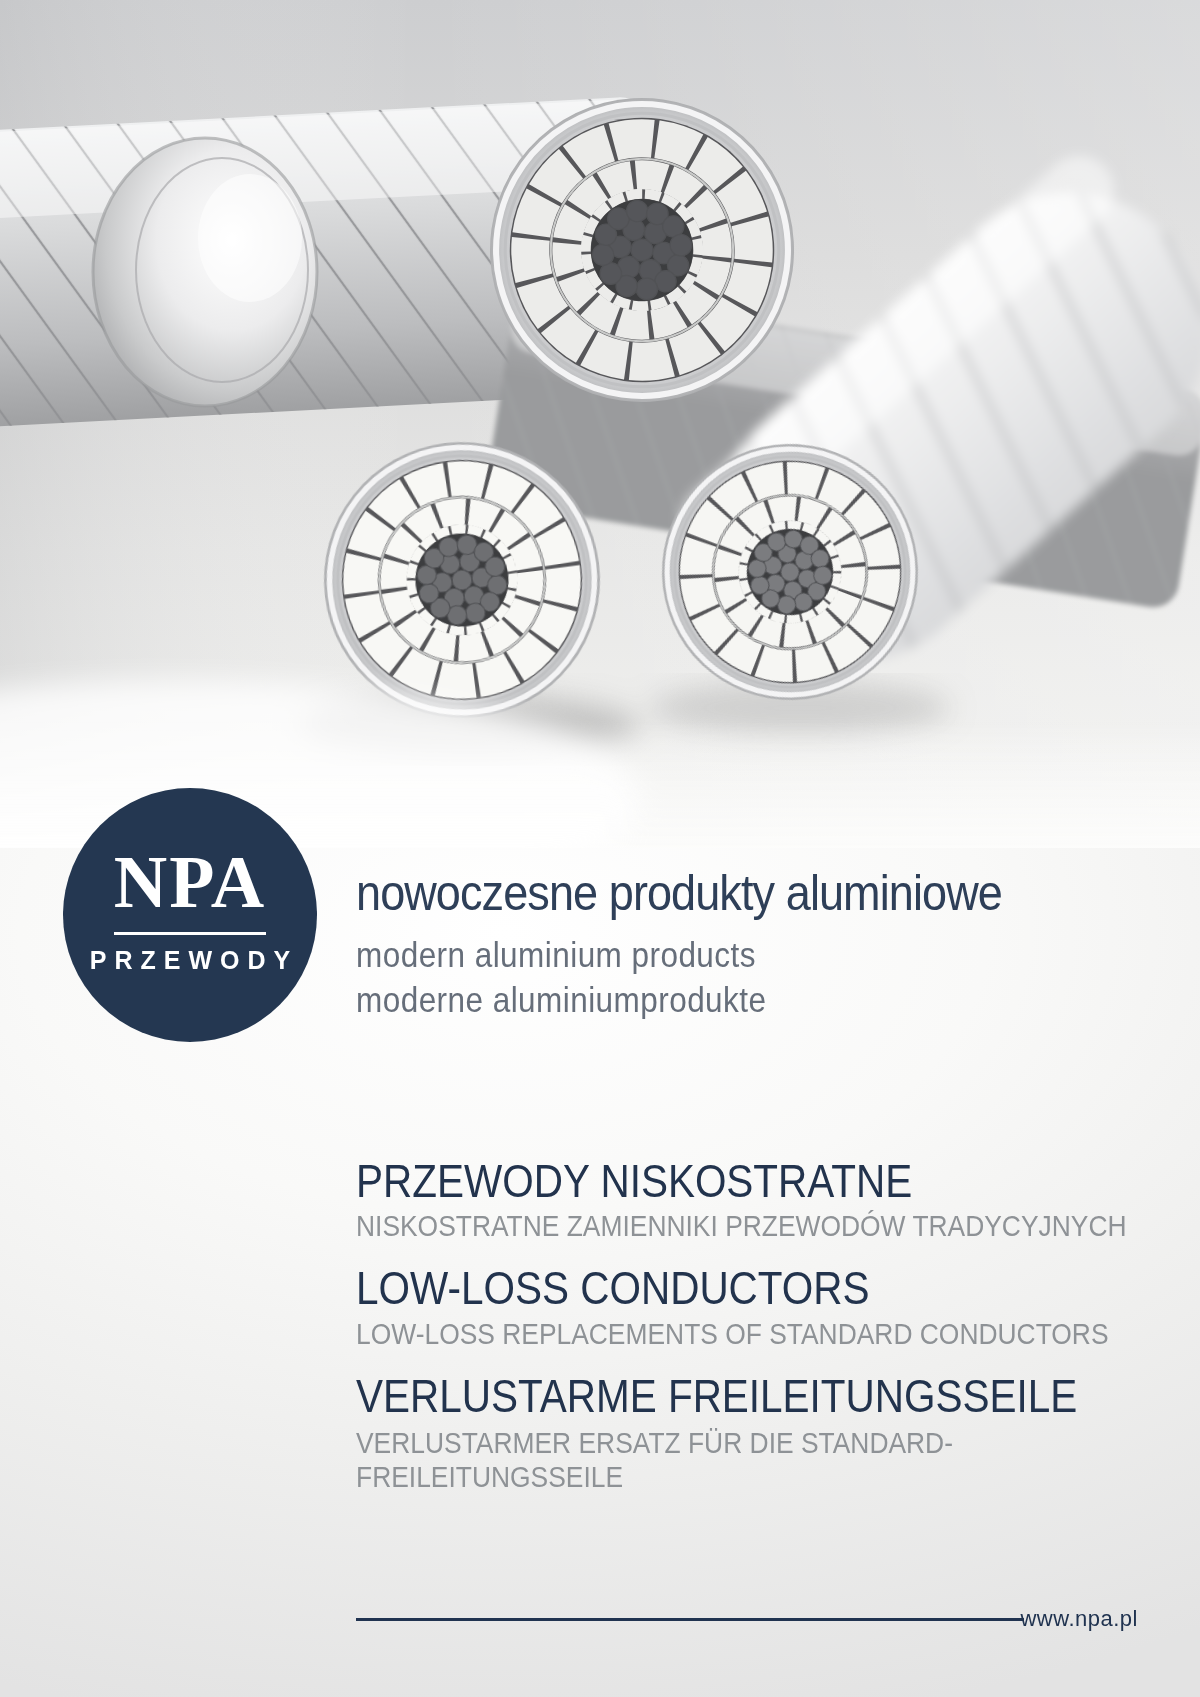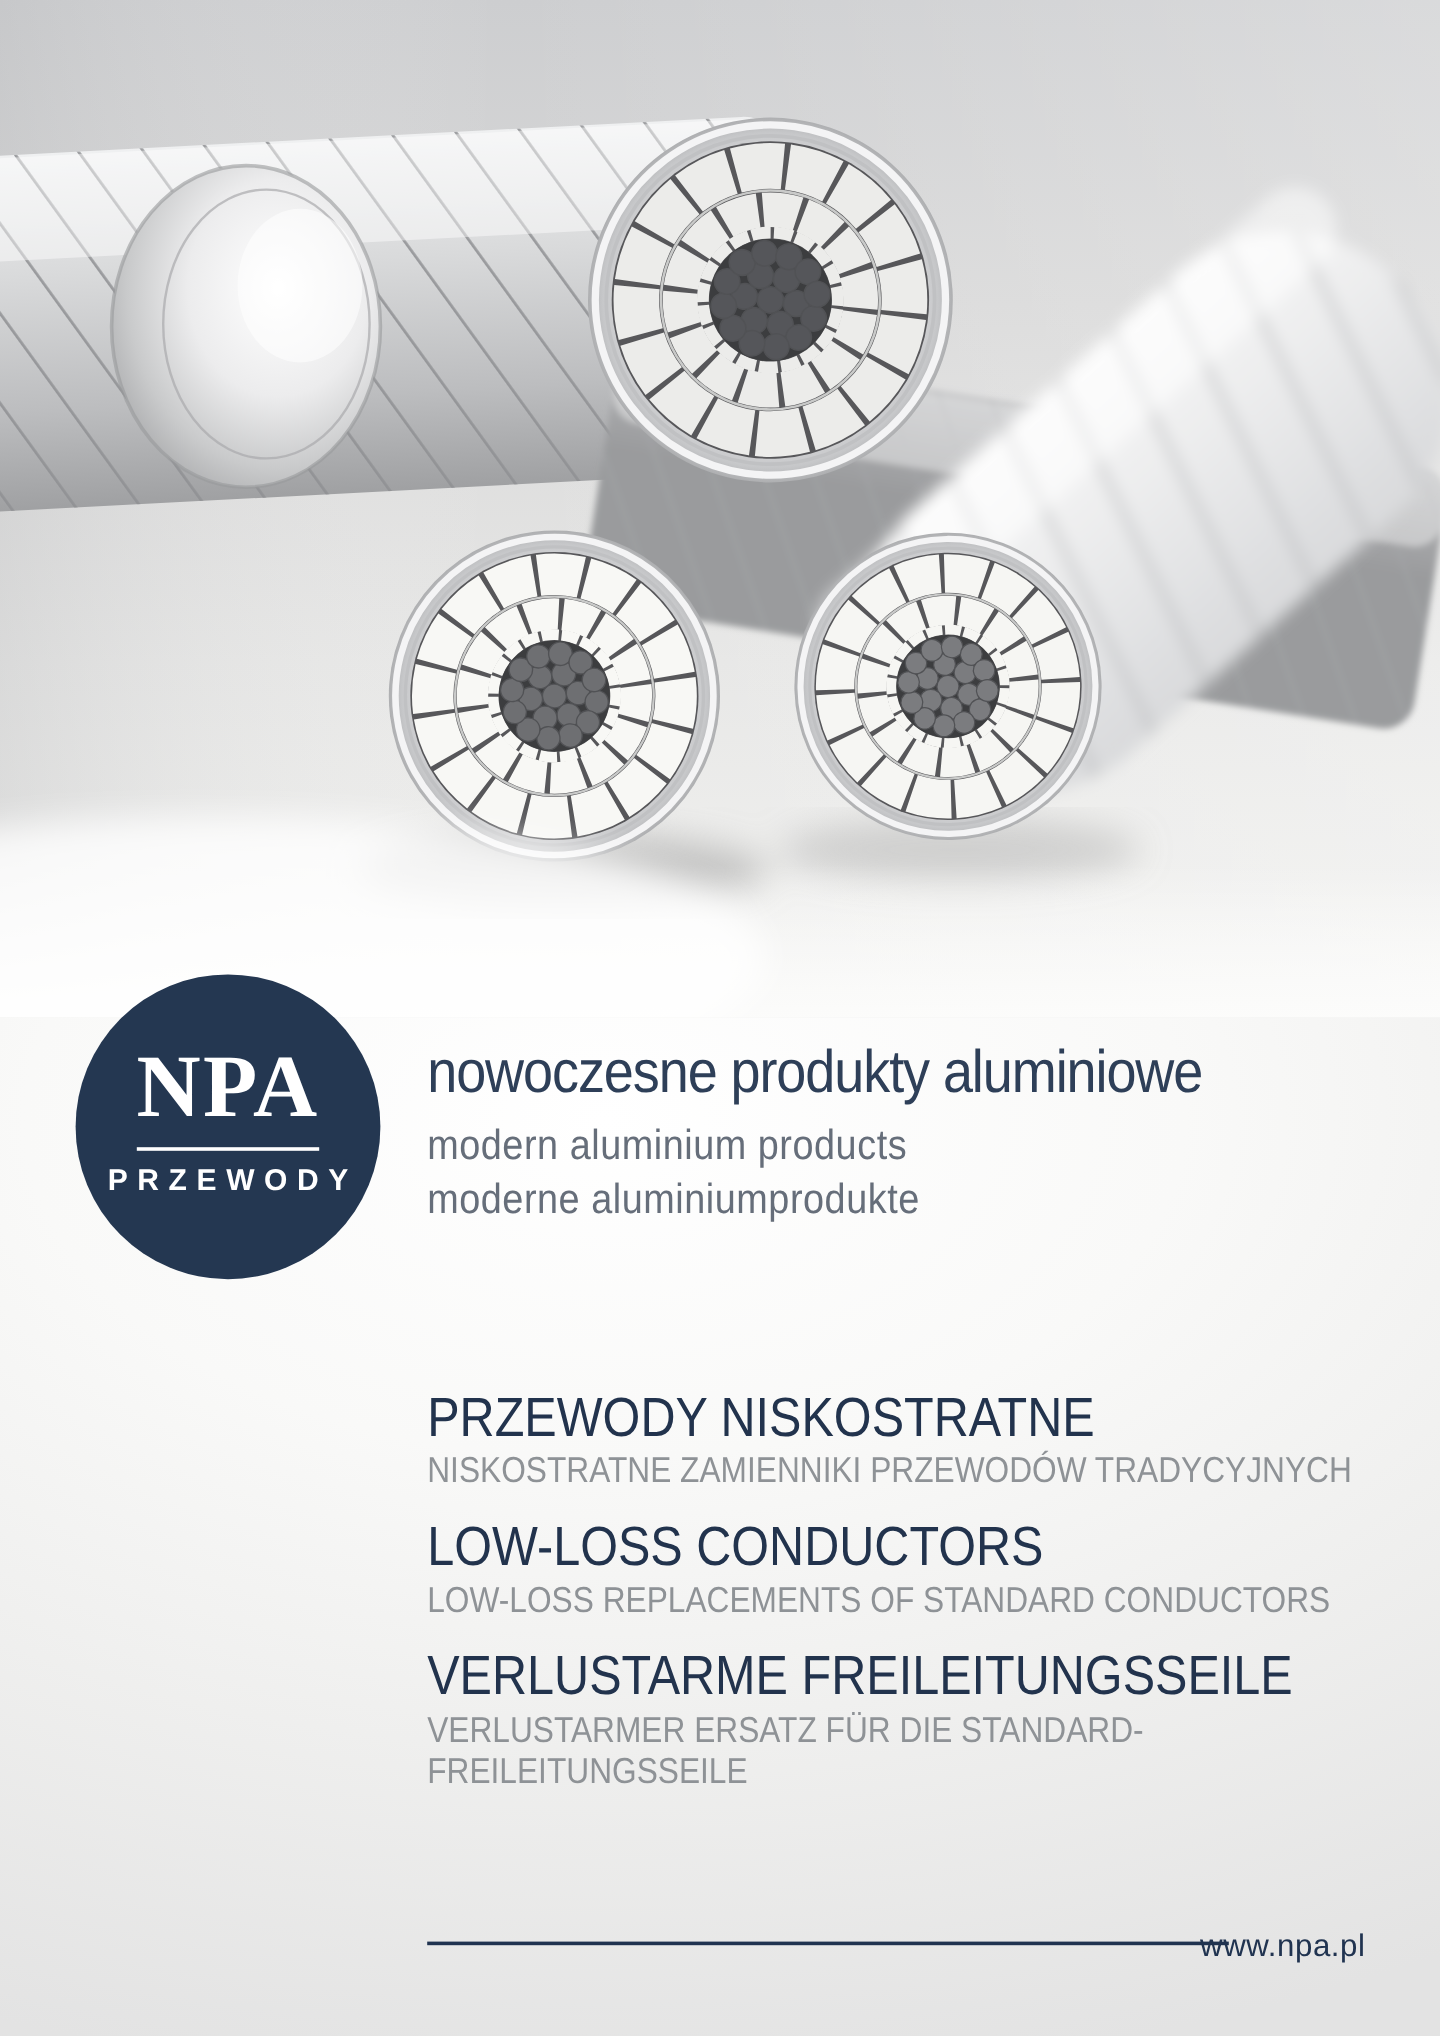--- a/index.html
+++ b/index.html
@@ -8,21 +8,21 @@
 
   
   .photo{position:absolute;left:0;top:0;width:1200px;height:848px;}
 
   
   .lower{position:absolute;left:0;top:848px;width:1200px;height:849px;
          background:radial-gradient(115% 95% at 42% 10%,
            #ffffff 0%,#f9f9f8 35%,#efefee 65%,#e3e3e3 100%);}
 
   
-  .logo-circle{position:absolute;left:63px;top:812px;width:254px;height:254px;
+  .logo-circle{position:absolute;left:63px;top:788px;width:254px;height:254px;
                border-radius:50%;background:#243751;z-index:5;}
   .logo-npa{position:absolute;left:0;top:57px;width:100%;text-align:center;
             font-family:"Liberation Serif",serif;font-weight:700;
             font-size:74px;line-height:1;color:#ffffff;letter-spacing:2px;}
   .logo-rule{position:absolute;left:51px;top:144px;width:152px;height:3px;background:#ffffff;}
   .logo-city{position:absolute;left:0;top:160px;width:100%;text-align:center;
              font-size:25px;line-height:1;font-weight:700;color:#ffffff;
              letter-spacing:8px;text-indent:8px;}
 
   
@@ -36,21 +36,21 @@
         letter-spacing:.5px;transform:scaleX(0.9);}
   .h-main{font-size:46px;line-height:1.1;color:#22334d;}
   .h-sub{font-size:30px;line-height:34px;color:#8e9296;}
   .h1{top:1156px}.s1{top:1209px}
   .h2{top:1263px}.s2{top:1317px}
   .h3{top:1371px}.s3{top:1426px}
 
   
   .footer-rule{position:absolute;left:356px;top:1618px;width:668px;height:3px;
                background:#203350;}
-  .website{position:absolute;right:62px;top:1606px;font-size:26px;line-height:1.2;
+  .website{position:absolute;right:62px;top:1606px;font-size:22px;line-height:1.2;
            color:#203350;letter-spacing:0.5px;text-decoration:none;}
 </style>
 </head>
 <body>
 
 <div class="page">
 
   <div class="photo" title="Cross-sections of stranded aluminium low-loss conductors">
     <svg width="1200" height="848" viewBox="0 0 1200 848" xmlns="http://www.w3.org/2000/svg">
       <defs>

